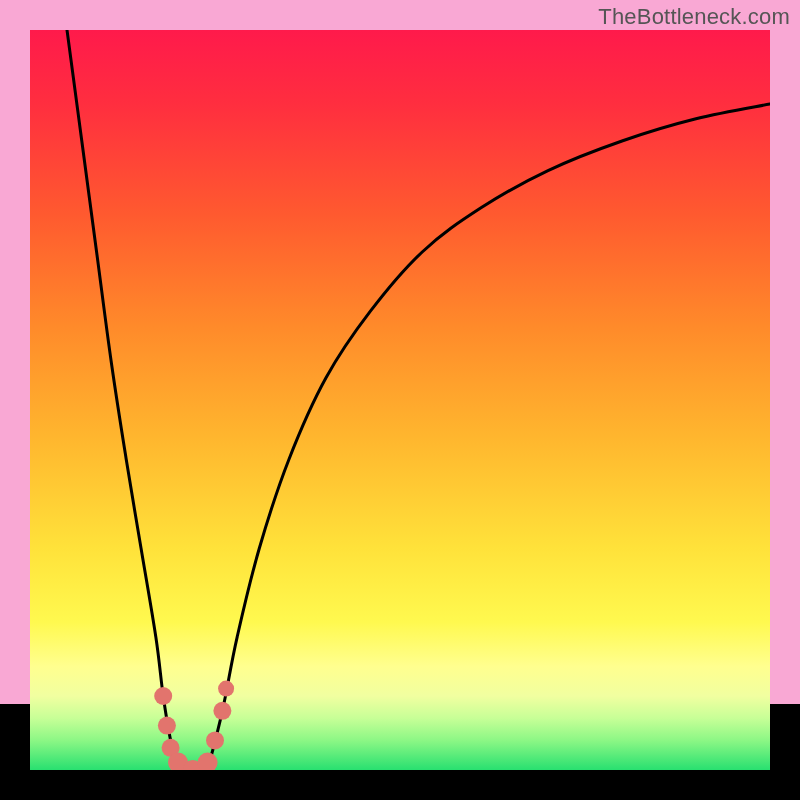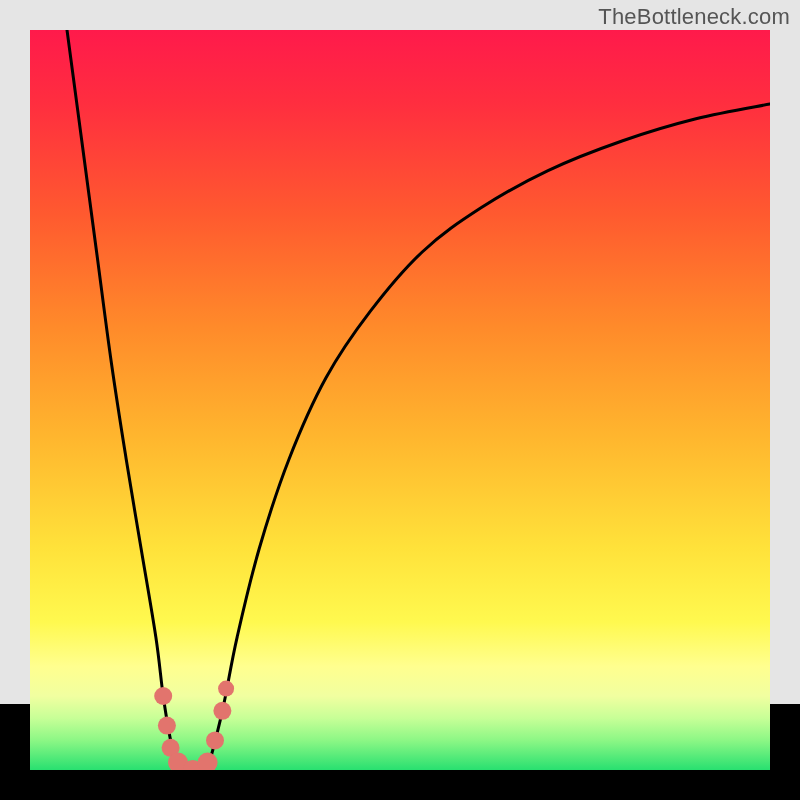--- a/index.html
+++ b/index.html
@@ -1,21 +1,21 @@
 <!DOCTYPE html>
 <html><head>
 <meta charset="utf-8">
 <style>
   * { margin: 0; padding: 0; box-sizing: border-box; }
   html, body { width: 800px; height: 800px; overflow: hidden; background: #000; }
   .frame {
     position: relative;
     width: 800px;
     height: 704px;
-    background: #e5e5e5;
+    background: #f9a8d4;
   }
   .watermark {
     position: absolute;
     top: 4px;
     right: 10px;
     font-family: Arial, Helvetica, sans-serif;
     font-size: 22px;
     font-weight: 500;
     color: #555;
     letter-spacing: 0.2px;

